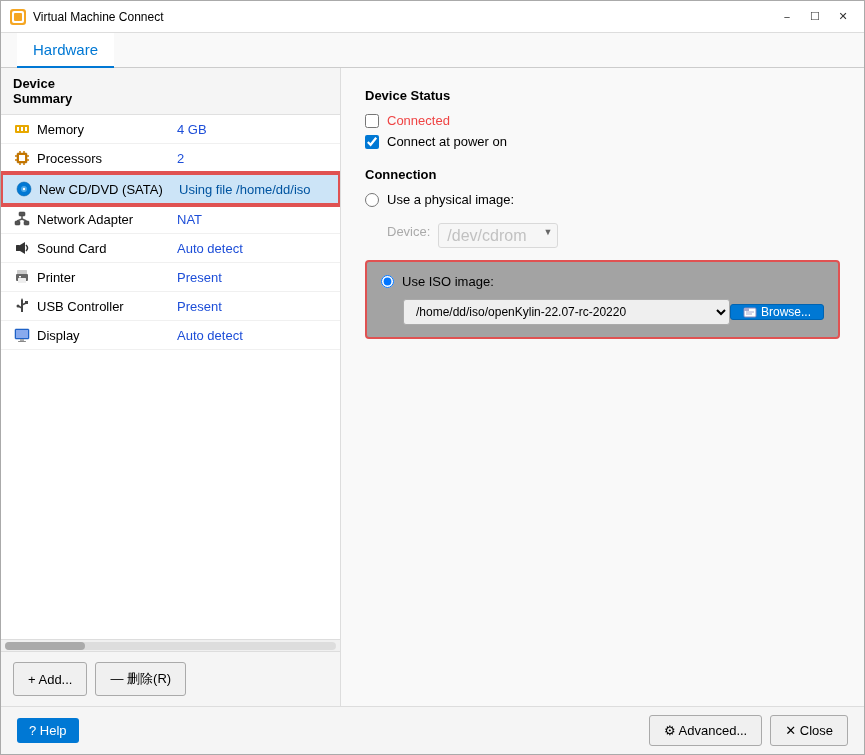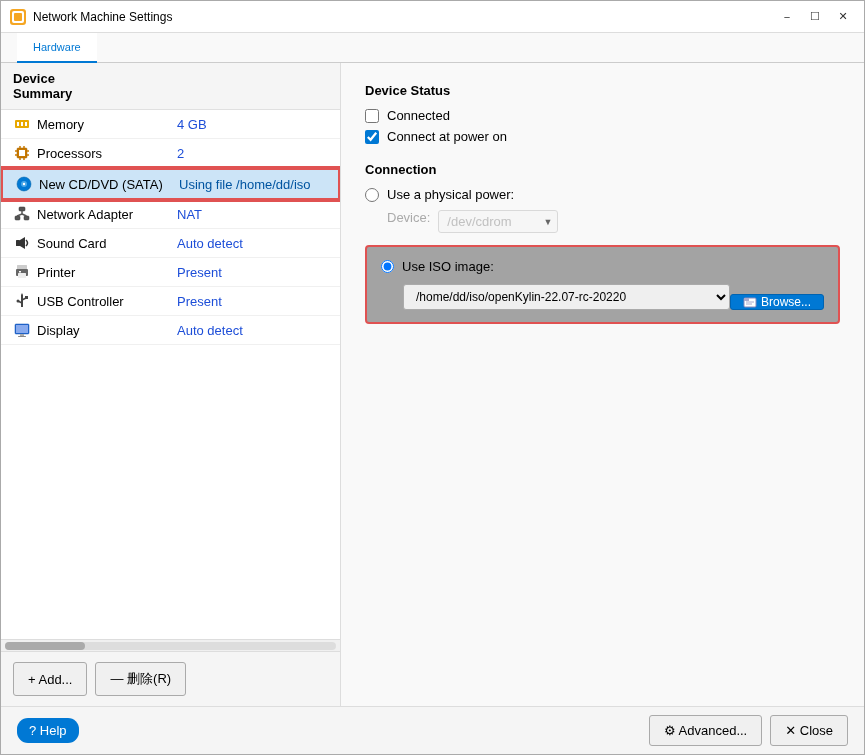--- a/index.html
+++ b/index.html
@@ -61,21 +61,21 @@
 
     .tab-bar {
       background: #f9f9f9;
       border-bottom: 1px solid #ccc;
       padding: 0 16px;
       display: flex;
       flex-shrink: 0;
     }
     .tab {
       padding: 8px 16px;
-      font-size: 11px;
+      font-size: 15px;
       cursor: pointer;
       border-bottom: 2px solid transparent;
       margin-bottom: -1px;
     }
     .tab.active {
       border-bottom: 2px solid #0078d4;
       color: #0078d4;
       background: #fff;
     }
 
@@ -201,21 +201,21 @@
       gap: 8px;
       margin-bottom: 6px;
     }
     .checkbox-row input[type="checkbox"] {
       width: 14px;
       height: 14px;
       accent-color: #0078d4;
     }
     .checkbox-row label {
       font-size: 13px;
-      color: #000000;
+      color: #ef4444;
     }
     .checkbox-row label.active { color: #000; }
 
     .connection-section {
       margin-bottom: 18px;
     }
     .radio-row {
       display: flex;
       align-items: center;
       gap: 8px;
@@ -223,54 +223,55 @@
     }
     .radio-row input[type="radio"] {
       width: 14px;
       height: 14px;
       accent-color: #0078d4;
     }
     .radio-row label { font-size: 13px; }
 
     .device-line {
       display: flex;
-      align-items: flex-start;
+      align-items: center;
       gap: 8px;
       margin-left: 22px;
       margin-bottom: 12px;
     }
     .device-line label { font-size: 13px; color: #aaa; }
     .device-select {
       padding: 3px 24px 3px 8px;
       border: 1px solid #ccc;
       background: #f5f5f5;
-      font-size: 13px;
+      font-size: 16px;
       color: #aaa;
       border-radius: 3px;
       appearance: none;
       -webkit-appearance: none;
       min-width: 120px;
+      margin-top: 8px;
     }
 
     .iso-box {
       border: 2px solid #e05252;
       border-radius: 4px;
       padding: 12px 14px;
       background: #a3a3a3;
       margin-top: 4px;
     }
     .iso-row {
       display: flex;
       align-items: center;
       gap: 8px;
       margin-bottom: 10px;
     }
     .iso-path-row {
       display: flex;
-      align-items: flex-end;
+      align-items: center;
       margin-left: 22px;
     }
     .iso-path-select {
       flex: 1;
       padding: 4px 8px;
       border: 1px solid #aaa;
       font-size: 12px;
       border-radius: 3px;
       min-width: 0;
       white-space: nowrap;
@@ -298,21 +299,21 @@
       padding: 8px 16px;
       border-top: 1px solid #ddd;
       background: #f5f5f5;
       flex-shrink: 0;
     }
     .help-btn {
       padding: 5px 12px;
       background: #0078d4;
       color: #fff;
       border: none;
-      border-radius: 11px;
+      border-radius: 3px;
       cursor: pointer;
       font-size: 13px;
       display: flex;
       align-items: center;
       gap: 4px;
     }
 
     .select-wrapper {
       position: relative;
       display: inline-block;
@@ -334,21 +335,21 @@
 <div class="window">
 
   <div class="title-bar">
     <div class="title-bar-icon">
       <svg width="18" height="18" viewBox="0 0 18 18">
         <rect x="1" y="1" width="16" height="16" rx="3" fill="#f5a623"></rect>
         <rect x="3" y="3" width="12" height="12" rx="2" fill="#fff"></rect>
         <rect x="5" y="5" width="8" height="8" rx="1" fill="#f5a623"></rect>
       </svg>
     </div>
-    <span class="title-bar-text">Network Machine Settings</span>
+    <span class="title-bar-text">Virtual Machine Connect</span>
     <div class="title-bar-controls">
       <button class="title-btn">−</button>
       <button class="title-btn">☐</button>
       <button class="title-btn close">✕</button>
     </div>
   </div>
 
   <div class="tab-bar">
     <div class="tab active">Hardware</div>
   </div>
@@ -499,21 +500,21 @@
           <input type="checkbox" id="poweron-cb" checked="" style="">
           <label class="active" for="poweron-cb">Connect at power on</label>
         </div>
       </div>
 
       <div class="connection-section">
         <div class="section-title">Connection</div>
 
         <div class="radio-row">
           <input type="radio" id="phys-radio" name="connection-type" style="">
-          <label for="phys-radio">Use a physical power:</label>
+          <label for="phys-radio">Use a physical image:</label>
         </div>
         <div class="device-line">
           <label>Device:</label>
           <div class="select-wrapper">
             <select class="device-select" disabled="">
               <option value="/dev/cdrom">/dev/cdrom</option>
             </select>
           </div>
         </div>
 

